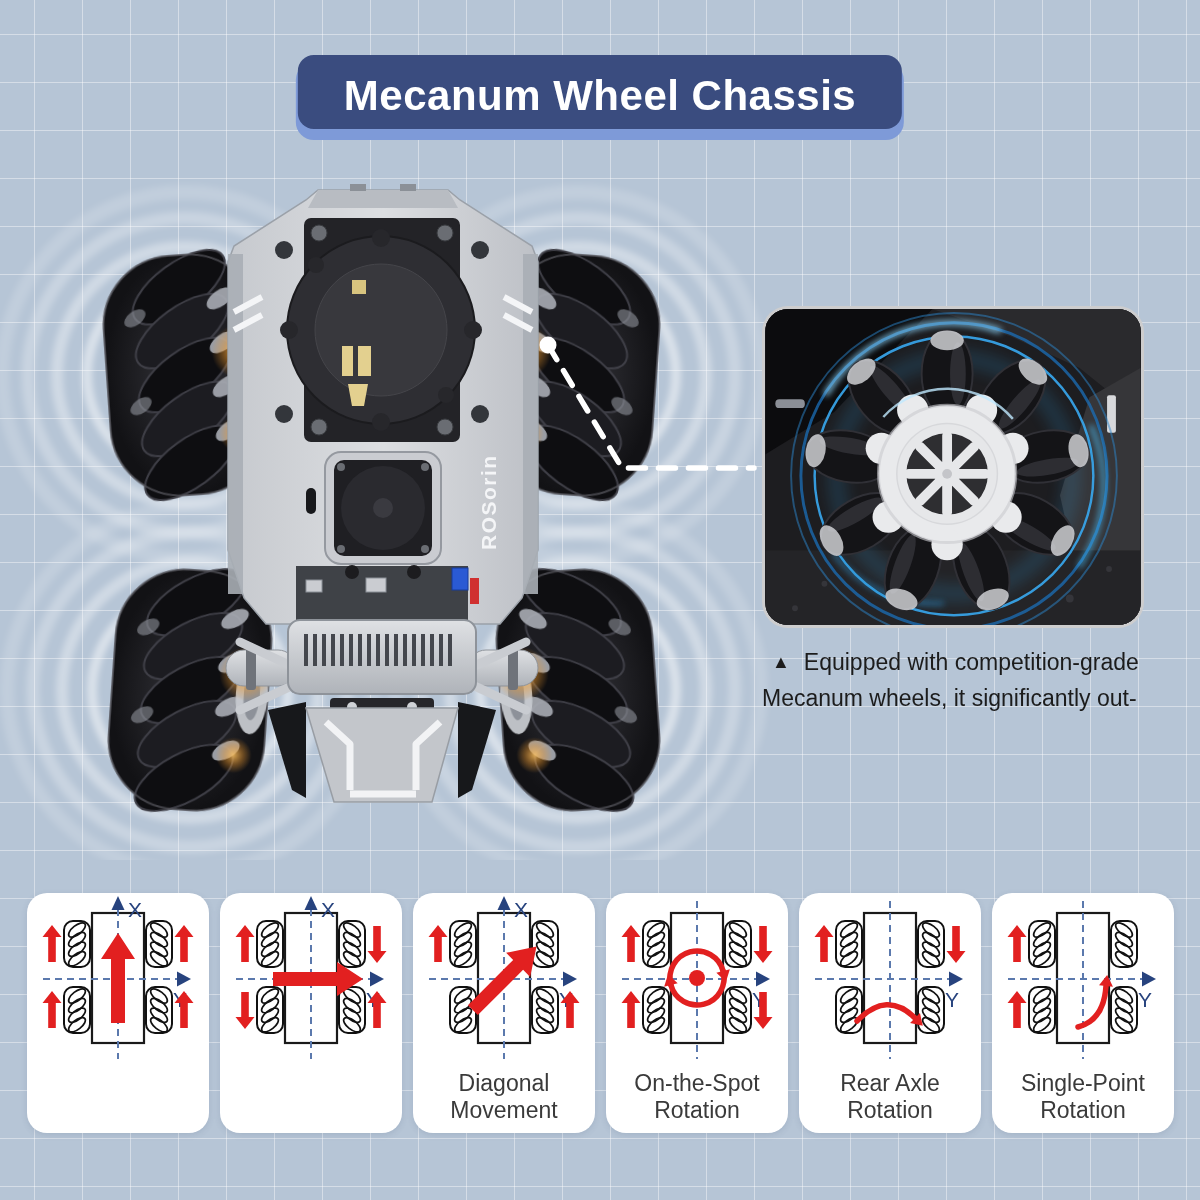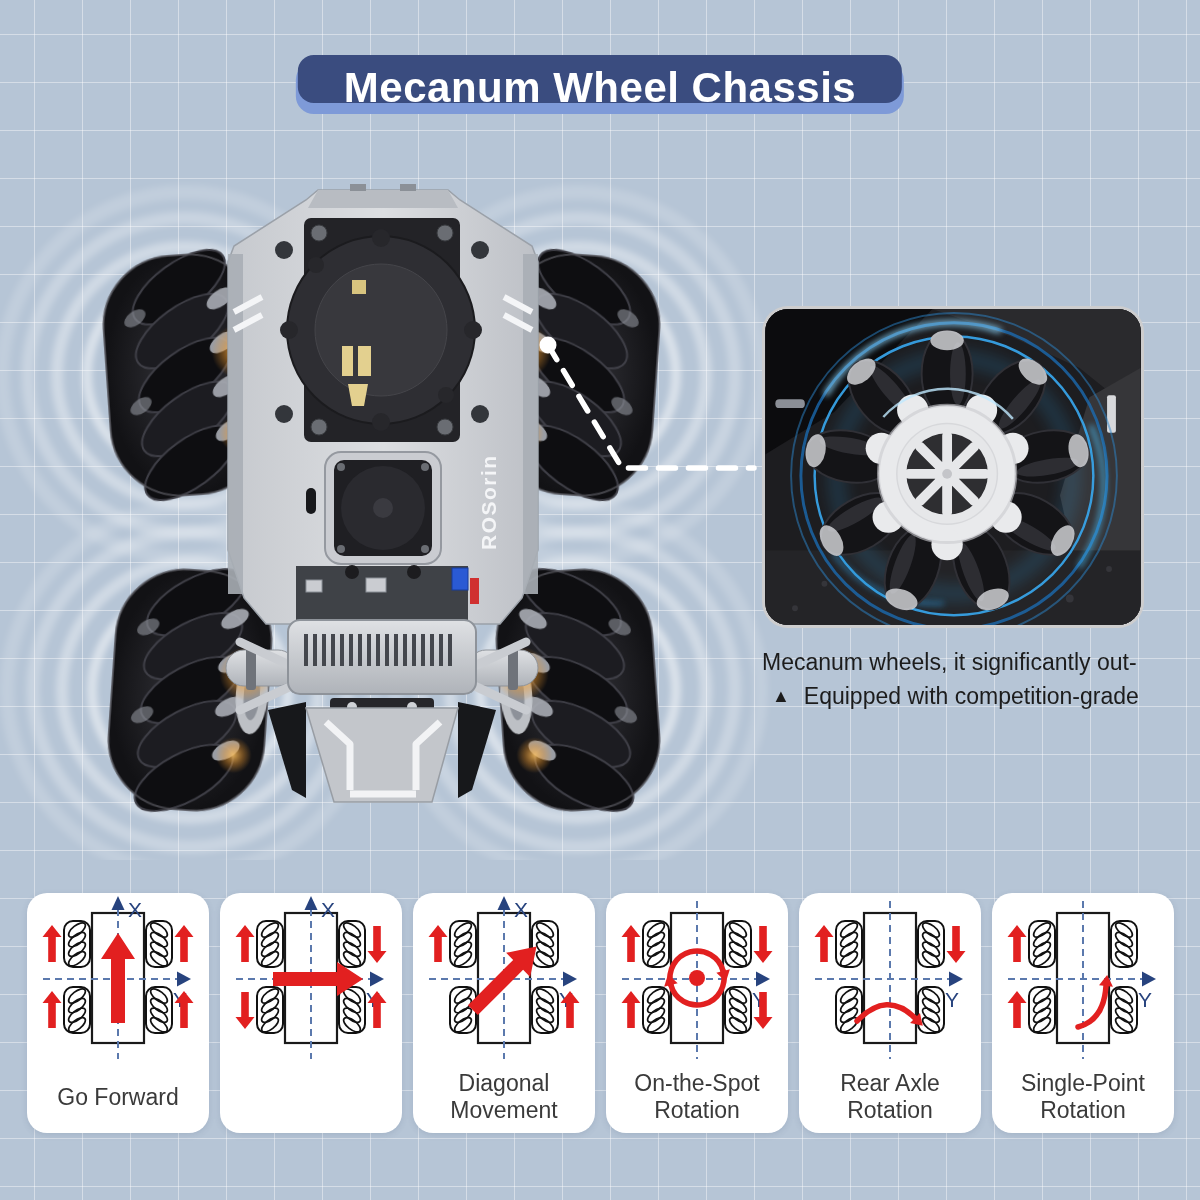--- a/index.html
+++ b/index.html
@@ -13,21 +13,21 @@
     background-color:var(--bg);
     background-image:
       linear-gradient(to right, rgba(255,255,255,.42) 1.5px, transparent 1.5px),
       linear-gradient(to bottom, rgba(255,255,255,.42) 1.5px, transparent 1.5px);
     background-size:48px 48px;
     background-position:-14px -14px;
   }
   .banner{
     position:absolute;top:55px;left:50%;transform:translateX(-50%);
     background:var(--banner);color:var(--banner-text);
-    height:48px;line-height:66px;padding:0 46px;border-radius:16px;
+    height:58px;line-height:66px;padding:8px 46px;border-radius:16px;
     font-size:42px;font-weight:700;letter-spacing:.5px;white-space:nowrap;
     box-shadow:0 9px 0 2px var(--banner-shadow);
   }
   .hero{position:absolute;left:0;top:150px;width:1200px;height:710px;}
   .inset{
     position:absolute;left:762px;top:306px;width:382px;height:322px;
     border-radius:26px;border:3px solid rgba(255,255,255,.78);
     overflow:hidden;background:#1d1d20;box-sizing:border-box;
   }
   .inset svg{display:block;width:100%;height:100%;}
@@ -305,24 +305,24 @@
           <circle r="46" fill="none" stroke="#e6e7e9" stroke-width="9"></circle>
           <circle r="13" fill="#e6e7e9"></circle>
             <circle r="5" fill="#c4c5c9"></circle>
         </g>
         <path d="M 120,110 A 88 88 0 0 1 252,112" fill="none" stroke="#bfe9ff" stroke-width="2.5" opacity=".8"></path>
       </g>
     </svg>
   </div>
 
   <div class="note">
-    <div class="note-line">Mecanum wheels, it significantly out-</div>
     <div class="note-line first">
       <span class="tri">▲</span><span>Equipped with competition-grade</span>
     </div>
+    <div class="note-line">Mecanum wheels, it significantly out-</div>
   </div>
 
   <div class="modes" id="modes">
       <div class="card">
         <svg viewBox="0 0 182 172">
           <rect x="37" y="28" width="26" height="46" rx="9" fill="#fff" stroke="#111" stroke-width="2"></rect>
           <ellipse cx="50" cy="37" rx="10" ry="4.6" transform="rotate(-38 50 37)" fill="none" stroke="#111" stroke-width="1.7"></ellipse>
           <ellipse cx="50" cy="46.6" rx="10" ry="4.6" transform="rotate(-38 50 46.6)" fill="none" stroke="#111" stroke-width="1.7"></ellipse>
           <ellipse cx="50" cy="56.2" rx="10" ry="4.6" transform="rotate(-38 50 56.2)" fill="none" stroke="#111" stroke-width="1.7"></ellipse>
           <ellipse cx="50" cy="65.8" rx="10" ry="4.6" transform="rotate(-38 50 65.8)" fill="none" stroke="#111" stroke-width="1.7"></ellipse>
@@ -355,23 +355,20 @@
           <text x="101" y="24" fill="#27437e" font-size="21">X</text>
           <line x1="16" y1="86" x2="150" y2="86" stroke="#5b79ad" stroke-width="2" stroke-dasharray="7 5"></line>
           <polygon points="164,86 150,78.5 150,93.5" fill="#27437e"></polygon>
           <text x="146" y="114" fill="#27437e" font-size="21">Y</text>
           <polygon points="21.2,69 21.2,44 15.5,44 25,32 34.5,44 28.8,44 28.8,69" fill="#e22020"></polygon>
           <polygon points="153.2,69 153.2,44 147.5,44 157,32 166.5,44 160.8,44 160.8,69" fill="#e22020"></polygon>
           <polygon points="21.2,135 21.2,110 15.5,110 25,98 34.5,110 28.8,110 28.8,135" fill="#e22020"></polygon>
           <polygon points="153.2,135 153.2,110 147.5,110 157,98 166.5,110 160.8,110 160.8,135" fill="#e22020"></polygon>
           <polygon points="84,130 84,66 74,66 91,40 108,66 98,66 98,130" fill="#e22020"></polygon>
         </svg>
-        <div class="card-label">
-          <div>Go Forward</div>
-        </div>
       </div>
       <div class="card">
         <svg viewBox="0 0 182 172">
           <rect x="37" y="28" width="26" height="46" rx="9" fill="#fff" stroke="#111" stroke-width="2"></rect>
           <ellipse cx="50" cy="37" rx="10" ry="4.6" transform="rotate(-38 50 37)" fill="none" stroke="#111" stroke-width="1.7"></ellipse>
           <ellipse cx="50" cy="46.6" rx="10" ry="4.6" transform="rotate(-38 50 46.6)" fill="none" stroke="#111" stroke-width="1.7"></ellipse>
           <ellipse cx="50" cy="56.2" rx="10" ry="4.6" transform="rotate(-38 50 56.2)" fill="none" stroke="#111" stroke-width="1.7"></ellipse>
           <ellipse cx="50" cy="65.8" rx="10" ry="4.6" transform="rotate(-38 50 65.8)" fill="none" stroke="#111" stroke-width="1.7"></ellipse>
           <rect x="62.5" y="40" width="3.5" height="5" fill="#111"></rect>
           <rect x="62.5" y="57" width="3.5" height="5" fill="#111"></rect>

